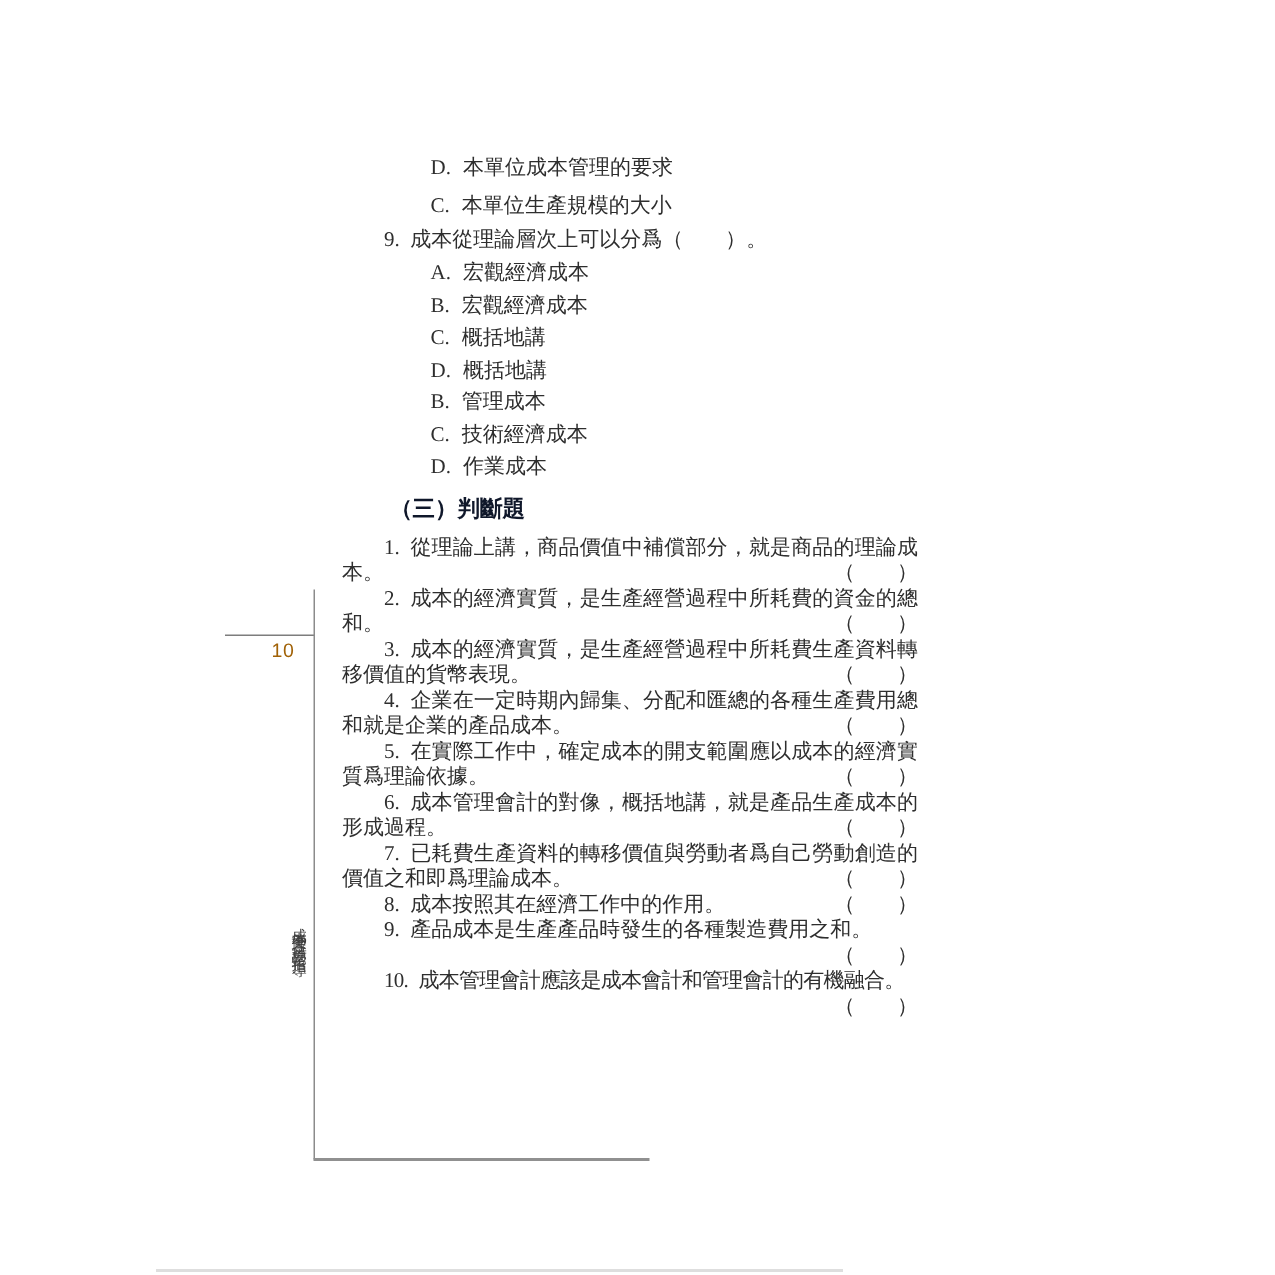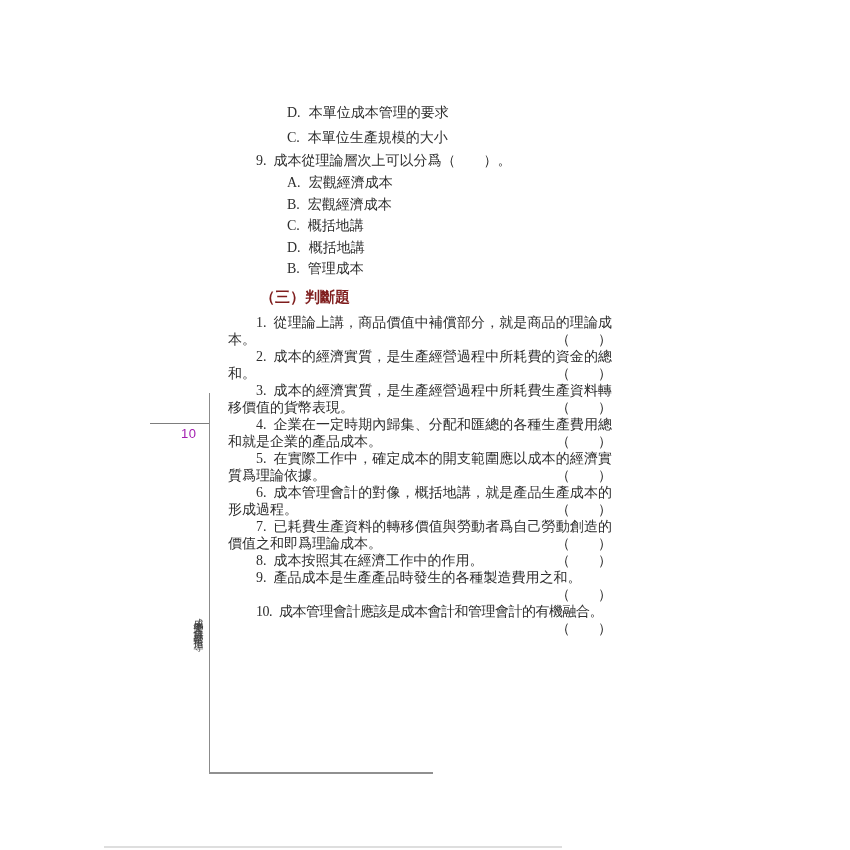--- a/index.html
+++ b/index.html
@@ -22,21 +22,21 @@
     position: absolute; left: 150px; top: 423px;
     width: 60px; height: 1px; background: #7d7d7d;
   }
   .rule-h-bottom {
     position: absolute; left: 209px; top: 772px;
     width: 224px; height: 2px; background: #909090;
   }
   .page-number {
     position: absolute; left: 181px; top: 426px;
     font-family: "Liberation Sans", "DejaVu Sans", sans-serif;
-    font-size: 13px; color: #a21caf; letter-spacing: 0.5px;
+    font-size: 13px; color: #a16207; letter-spacing: 0.5px;
   }
   .side-title {
     position: absolute; left: 191px; top: 610px;
     writing-mode: vertical-rl; text-orientation: upright;
     font-size: 10px; letter-spacing: 2.5px; color: #3c3c3c;
   }
   .bottom-edge {
     position: absolute; left: 104px; top: 846px;
     width: 458px; height: 2px; background: #dedede;
   }
@@ -56,21 +56,21 @@
   .opt.last { width: auto; }
   .q-para {
     text-indent: 28px; line-height: 21.5px;
     text-align: justify; text-justify: inter-ideograph;
   }
   .q-para .blank-wrap { white-space: nowrap; }
 
   .heading {
     margin: 6px 0 6px; padding-left: 32px;
     font-weight: bold; font-size: 15px; line-height: 22px;
-    color: #7f1d1d;
+    color: #0f172a;
   }
 
   .stmt {
     text-indent: 28px; line-height: 17px;
     text-align: justify; text-justify: inter-ideograph;
     overflow: hidden;
   }
   .stmt .blank { float: right; white-space: nowrap; }
   .stmt.compact { letter-spacing: -0.5px; font-family: Liberation Serif, serif; }
   .stmt.compact .blank { letter-spacing: 0; }
@@ -98,20 +98,24 @@
       <span class="opt last"><span class="lbl">B.</span><span>宏觀經濟成本</span></span>
     </div>
     <div class="opt-row">
       <span class="opt"><span class="lbl">C.</span><span>概括地講</span></span>
       <span class="opt last"><span class="lbl">D.</span><span>概括地講</span></span>
     </div>
 
     <div class="opt-row">
       <span class="opt last"><span class="lbl">B.</span><span>管理成本</span></span>
     </div>
+    <div class="opt-row">
+      <span class="opt"><span class="lbl">C.</span><span>技術經濟成本</span></span>
+      <span class="opt last"><span class="lbl">D.</span><span>作業成本</span></span>
+    </div>
 
     <h3 class="heading">（三）判斷題</h3>
 
     <p class="stmt"><span class="num">1.</span><span>從理論上講，商品價值中補償部分，就是商品的理論成本。</span><span class="blank">（　　）</span></p>
     <p class="stmt"><span class="num">2.</span><span>成本的經濟實質，是生產經營過程中所耗費的資金的總和。</span><span class="blank">（　　）</span></p>
     <p class="stmt"><span class="num">3.</span><span>成本的經濟實質，是生產經營過程中所耗費生產資料轉移價值的貨幣表現。</span><span class="blank">（　　）</span></p>
     <p class="stmt"><span class="num">4.</span><span>企業在一定時期內歸集、分配和匯總的各種生產費用總和就是企業的產品成本。</span><span class="blank">（　　）</span></p>
     <p class="stmt"><span class="num">5.</span><span>在實際工作中，確定成本的開支範圍應以成本的經濟實質爲理論依據。</span><span class="blank">（　　）</span></p>
     <p class="stmt"><span class="num">6.</span><span>成本管理會計的對像，概括地講，就是產品生產成本的形成過程。</span><span class="blank">（　　）</span></p>
     <p class="stmt"><span class="num">7.</span><span>已耗費生產資料的轉移價值與勞動者爲自己勞動創造的價值之和即爲理論成本。</span><span class="blank">（　　）</span></p>

